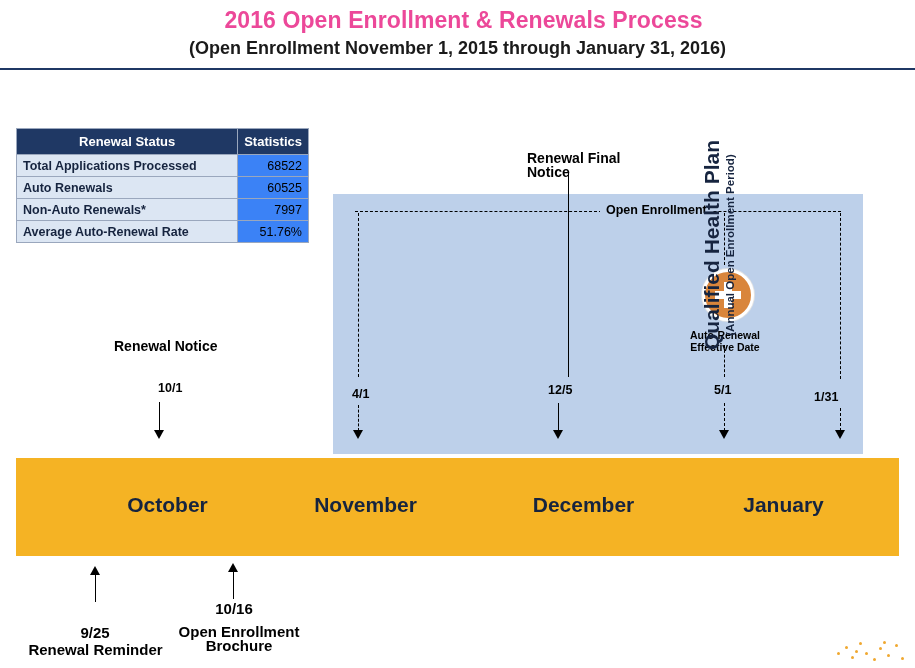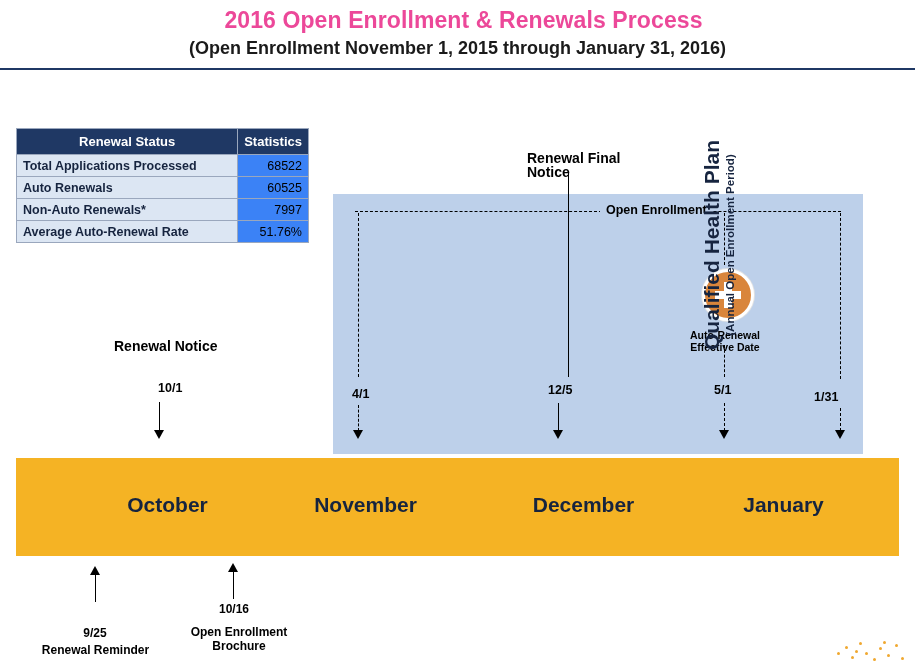--- a/index.html
+++ b/index.html
@@ -240,21 +240,21 @@
     top: 493px;
     font-size: 21px;
     font-weight: bold;
     color: #16243f;
     text-align: center;
   }
 
   
   .bottom-caption {
     position: absolute;
-    font-size: 12px;
+    font-size: 15px;
     font-weight: bold;
     line-height: 14px;
     text-align: center;
   }
 
   
   .dots {
     position: absolute;
     right: 8px;
     bottom: 4px;

